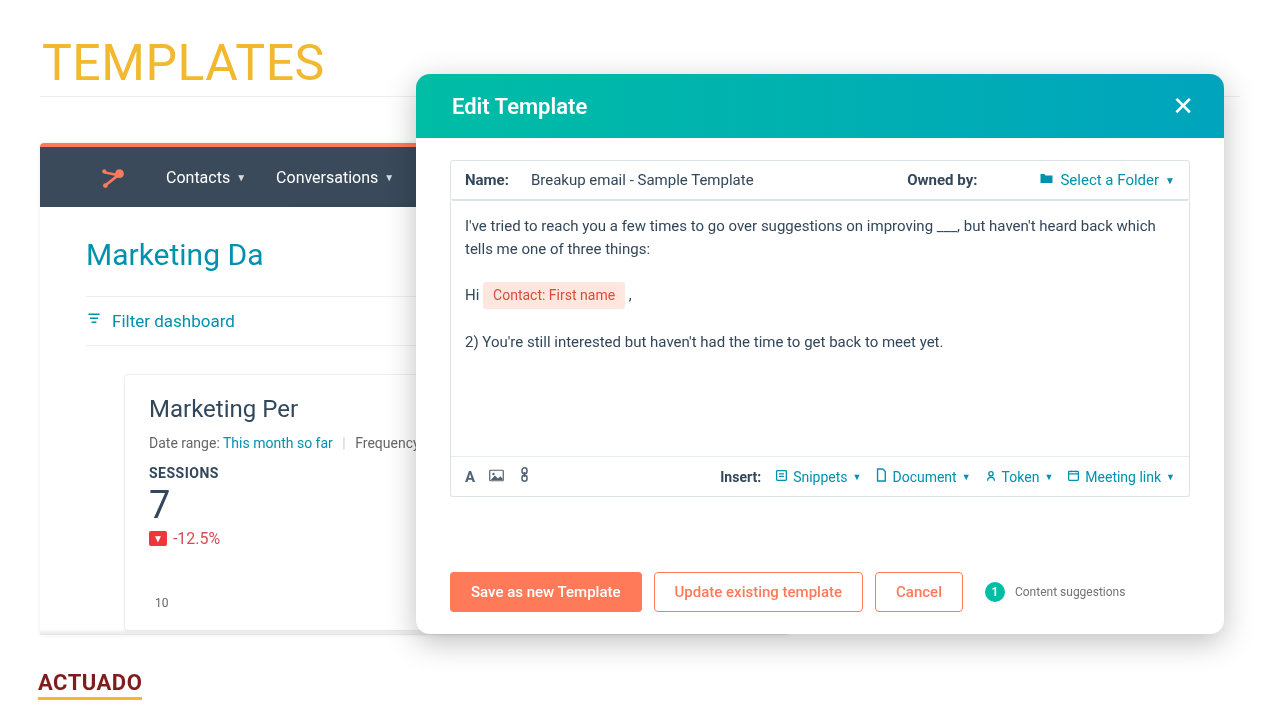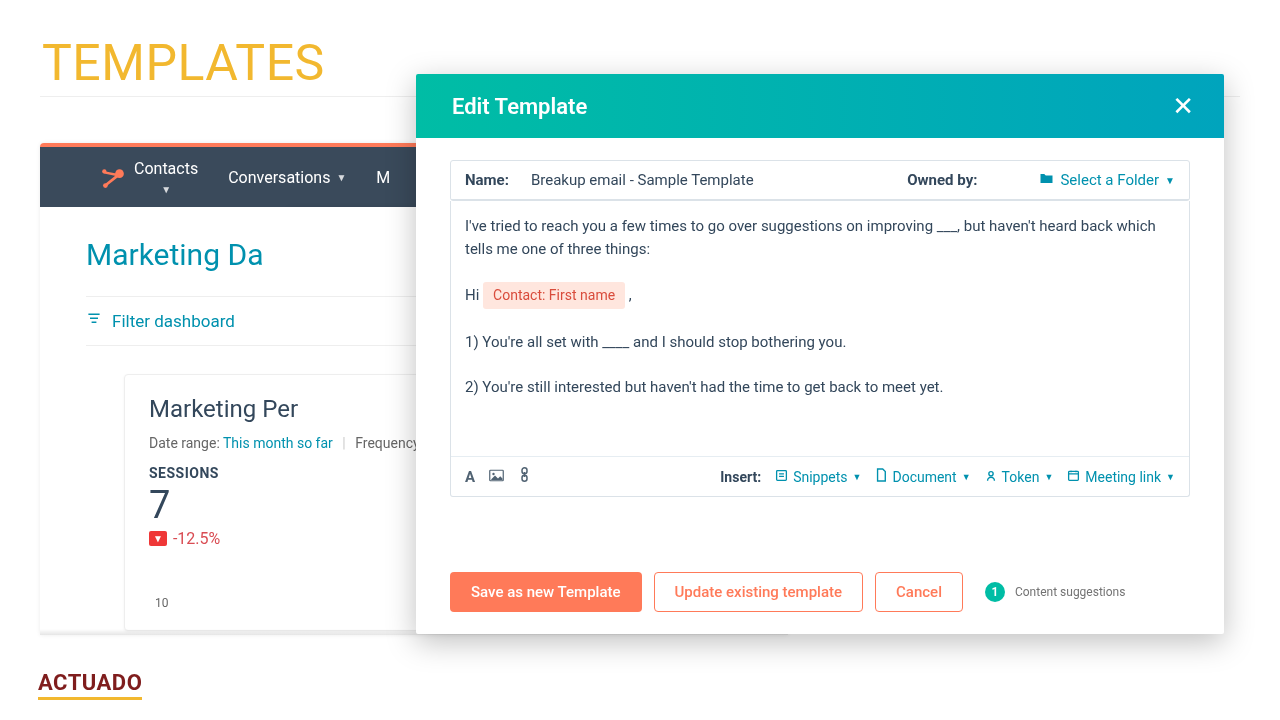--- a/index.html
+++ b/index.html
@@ -10,21 +10,21 @@
   .slide-title-underline { position:absolute; left:40px; top:96px; right:40px; height:1px; background:#eee; }
 
   
   .app-shell { position:absolute; left:40px; top:143px; width:748px; height:492px; background:#fff; border-radius:4px 4px 0 0; overflow:hidden; box-shadow:0 0 4px rgba(0,0,0,.08); }
   .app-topaccent { position:absolute; left:0; top:0; right:0; height:4px; background:#ff7a59; }
   .app-nav { position:absolute; left:0; top:4px; right:0; height:60px; background:#3a4a5b; display:flex; align-items:center; padding-left:60px; gap:30px; }
   .logo { position:absolute; left:60px; top:18px; width:26px; height:26px; }
   .logo svg { width:26px; height:26px; }
   .nav-item { display:flex; align-items:center; color:#fff; font-size:16px; gap:6px; cursor:pointer; }
   .nav-item .chev { font-size:10px; opacity:.8; }
-  #nav-first { margin-left:34px;flex-direction:column; }
+  #nav-first { margin-left:66px; }
 
   .dropdown { position:absolute; left:250px; top:64px; width:190px; background:#3a4a5b; padding:10px 0 4px 0; border-radius:0 0 4px 4px; box-shadow:0 4px 8px rgba(0,0,0,.2); }
   .dropdown-item { color:#fff; font-size:16px; padding:11px 18px; cursor:pointer; position:relative; }
   .dropdown-item.active { background:#2f3b48; }
   .dropdown-item.active::after { content:""; position:absolute; right:18px; top:50%; width:10px; height:10px; background:#fff; border-radius:50%; opacity:.6; transform:translateY(-50%); }
 
   .dash-area { position:absolute; left:0; top:64px; right:0; bottom:0; background:#fff; padding:30px 46px; }
   .dash-title { color:#0091ae; font-size:30px; font-weight:400; margin-bottom:24px; }
   .filter-row { color:#0091ae; font-size:17px; display:flex; align-items:center; gap:10px; padding:14px 0; border-top:1px solid #eee; border-bottom:1px solid #eee; }
   .filter-icon { color:#0091ae; }
@@ -37,21 +37,21 @@
   .metric-change { color:#d94c53; font-size:16px; display:flex; align-items:center; gap:6px; }
   .arrow { background:#ef3737; color:#fff; font-size:10px; padding:2px 4px; border-radius:2px; }
   .axis-tick { color:#666; font-size:12px; margin-top:48px; margin-left:6px; }
 
   .brand-footer { position:absolute; left:38px; bottom:20px; font-size:22px; font-weight:700; color:#7f1d1d; letter-spacing:0.5px; border-bottom:3px solid #F2B82F; padding-bottom:2px; }
 
   
   .app-shell::after { content:""; position:absolute; left:0; right:0; bottom:0; height:6px; background:linear-gradient(to top, rgba(0,0,0,.1), transparent); }
 
   
-  .modal { position:absolute; left:416px; top:74px; width:808px; height:560px; background:#fff; box-shadow:0 8px 30px rgba(0,0,0,.25); display:flex; flex-direction:column; border-radius:2px; overflow:hidden; }
+  .modal { position:absolute; left:416px; top:74px; width:808px; height:560px; background:#fff; box-shadow:0 8px 30px rgba(0,0,0,.25); display:flex; flex-direction:column; border-radius:14px; overflow:hidden; }
   .modal-header { background:linear-gradient(90deg,#00bda5,#00a4bd); height:64px; display:flex; align-items:center; justify-content:space-between; padding:0 30px 0 36px; color:#fff; }
   .modal-title { font-size:22px; font-weight:600; }
   .close-x { font-size:26px; cursor:pointer; font-weight:300; }
 
   .modal-body { flex:1; padding:22px 34px 0 34px; display:flex; flex-direction:column; }
   .form-block { border:1px solid #dbe2e8; border-radius:3px; }
   .row1 { display:flex; align-items:flex-start; padding:10px 14px; border-bottom:1px solid #dbe2e8; gap:22px; }
   .row1 .lbl { font-weight:700; color:#33475b; font-size:15px; }
   .row1 input { border:none; outline:none; font-size:15px; flex:1; color:#33475b; }
   .row1 .owned { margin-left:auto; font-weight:700; color:#33475b; font-size:15px; }
@@ -173,21 +173,20 @@
     </div>
 
     <div class="editor-wrap">
       <div class="editor">
         <p>I've tried to reach you a few times to go over suggestions on improving ___, but haven't heard back which tells me one of three things:</p>
         <p>
           <span>Hi </span>
           <span class="token">Contact: First name</span>
           <span> ,</span>
         </p>
-        <p>1) You're all set with ____ and I should stop bothering you.</p>
         <p>2) You're still interested but haven't had the time to get back to meet yet.</p>
       </div>
       <div class="editor-toolbar">
         <span class="tb-icon"><b>A</b></span>
         <span class="tb-icon">
           <svg width="15" height="13" viewBox="0 0 20 16" fill="#516373">
               <rect x="1" y="1" width="18" height="14" rx="1" fill="none" stroke="#516373" stroke-width="1.6"></rect>
               <circle cx="6" cy="6" r="1.6"></circle>
               <path d="M3 13l5-5 4 4 3-3 3 3v2H3z"></path>
             </svg>

